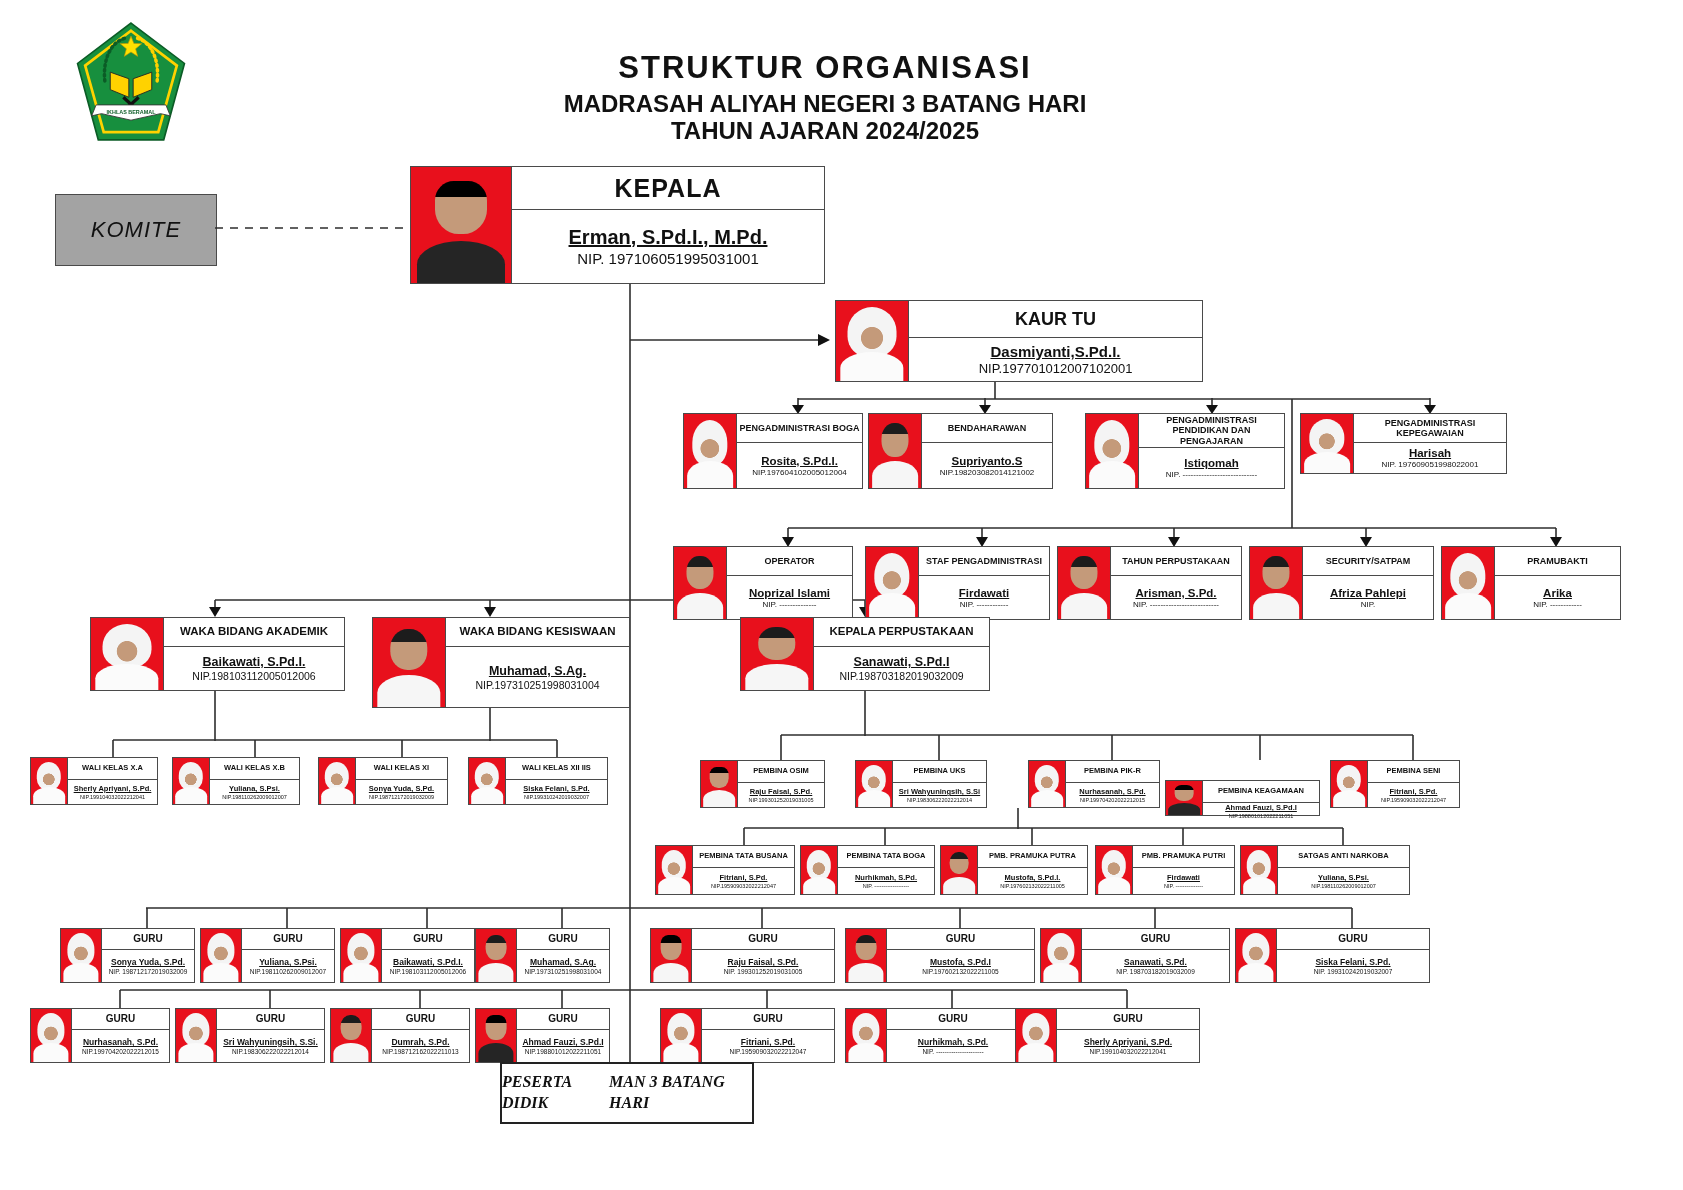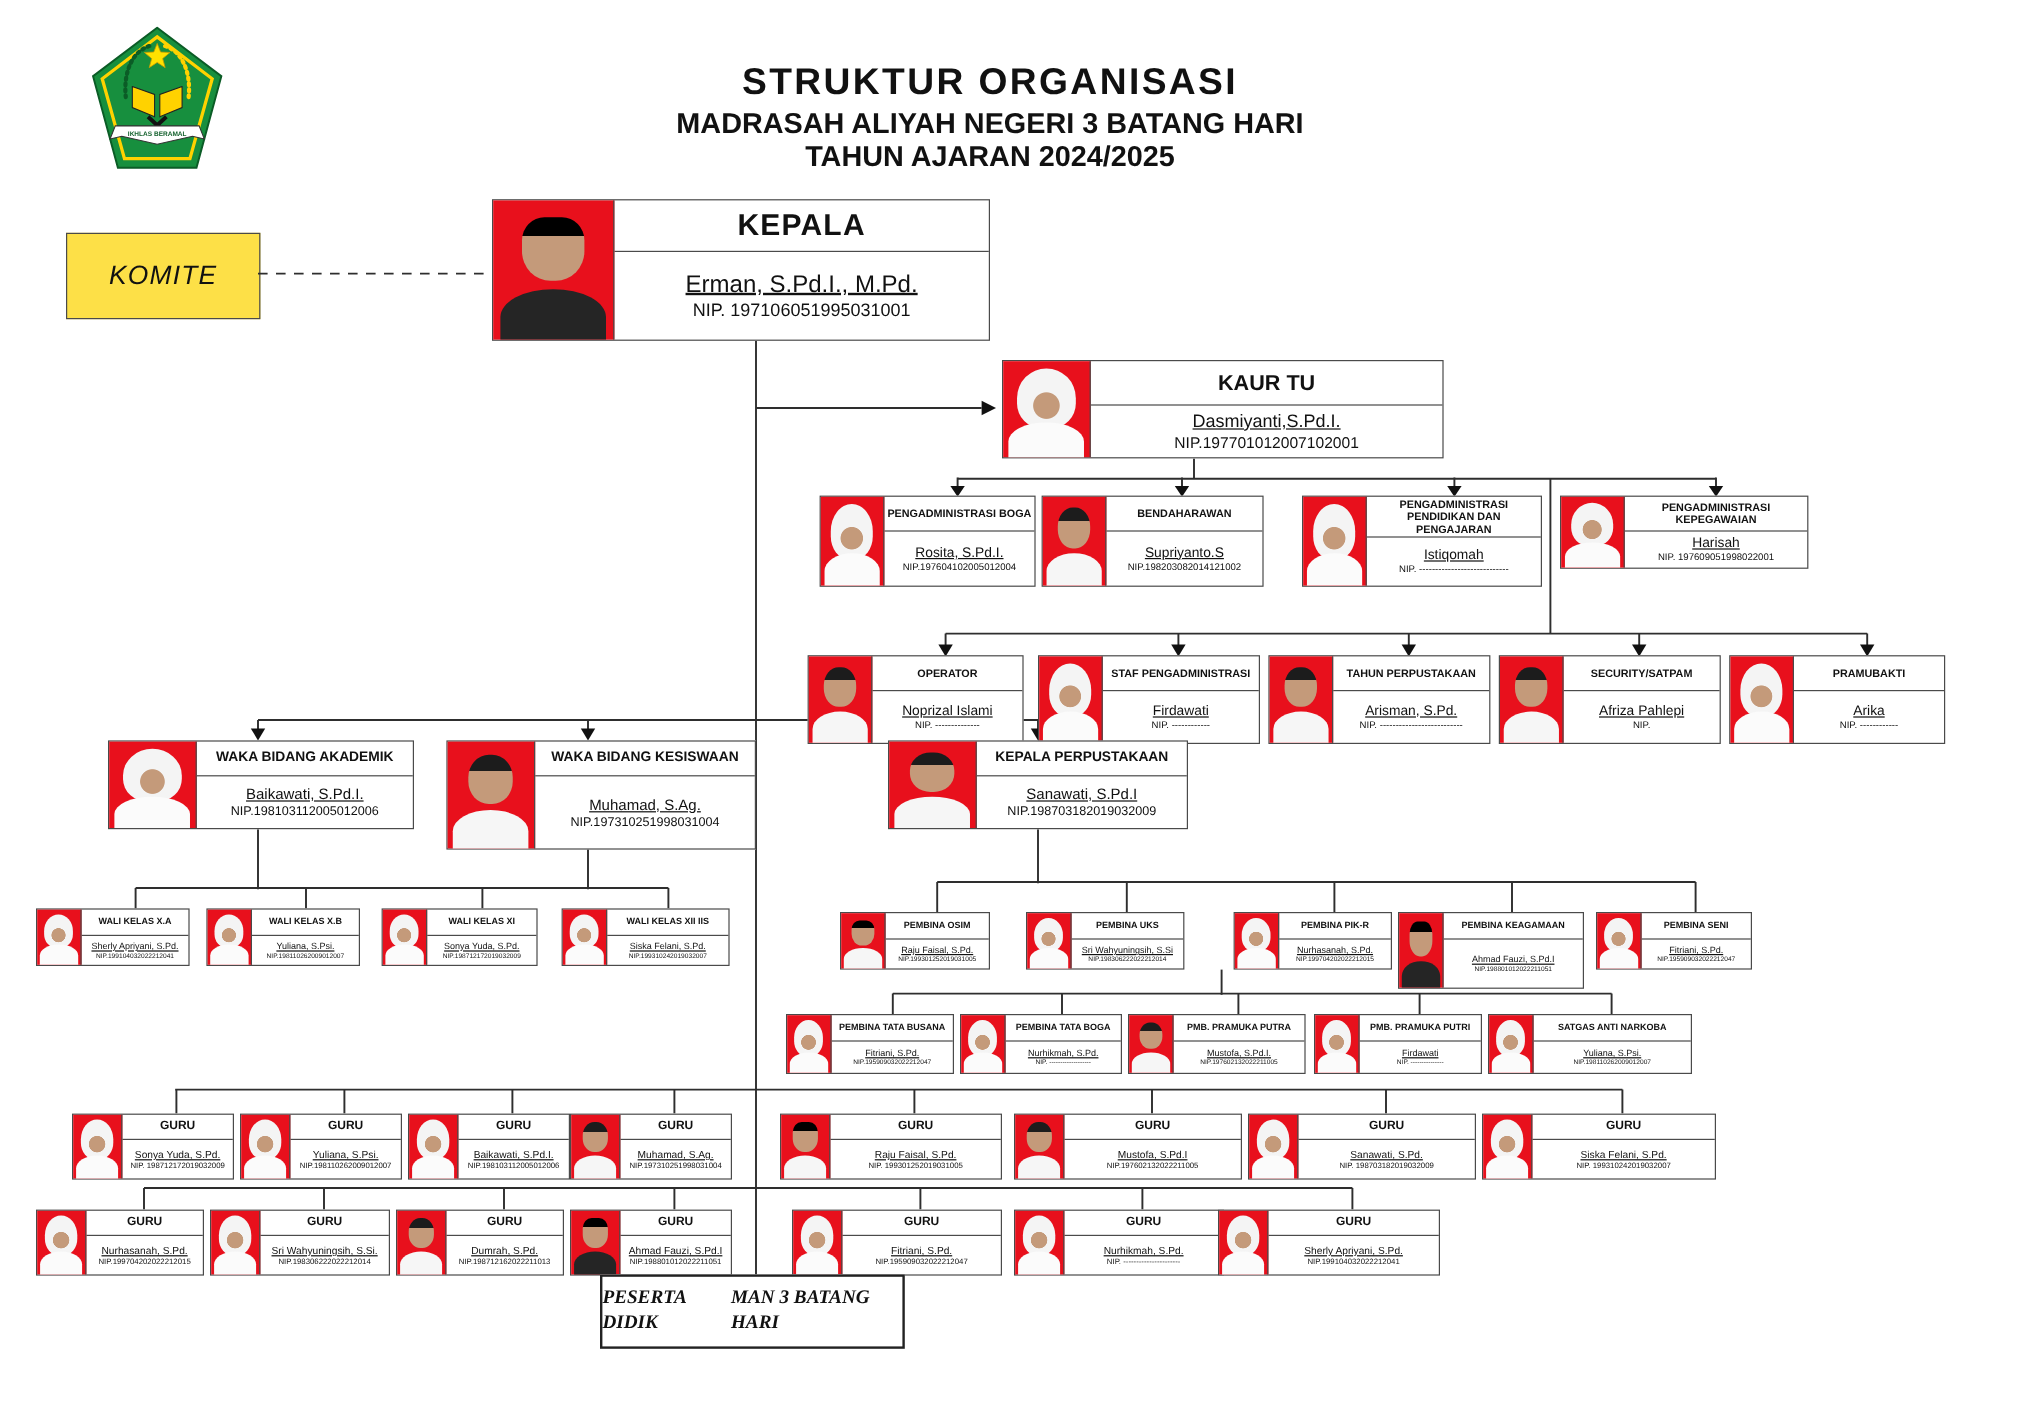--- a/index.html
+++ b/index.html
@@ -5,36 +5,36 @@
   html,body{margin:0;padding:0}
   body{position:relative;width:1683px;height:1190px;background:#fff;font-family:"Liberation Sans",sans-serif;color:#111;overflow:hidden}
 
   .titles{position:absolute;left:430px;top:50px;width:790px;text-align:center;line-height:1.15}
   .t1{font-size:31px;font-weight:bold;letter-spacing:2px}
   .t2{font-size:24px;font-weight:bold;margin-top:4px}
   .t3{font-size:24px;font-weight:bold}
 
   .logo{position:absolute;left:76px;top:22px;width:110px;height:120px}
 
-  .komite{position:absolute;left:55px;top:194px;width:160px;height:70px;border:1.5px solid #4a4a4a;display:flex;align-items:center;justify-content:center;font-style:italic;font-size:22px;letter-spacing:1px;background:#fde047}
+  .komite{position:absolute;left:55px;top:194px;width:160px;height:70px;border:1.5px solid #4a4a4a;display:flex;align-items:center;justify-content:center;font-style:italic;font-size:22px;letter-spacing:1px;background:#a3a3a3}
 
   .card{position:absolute;display:flex;background:#fff;border:1px solid #4a4a4a;box-sizing:border-box;z-index:2}
   .photo{flex:0 0 auto;position:relative;background:#e8101c;border-right:1px solid #4a4a4a;overflow:hidden}
   .photo::before{content:"";position:absolute;left:50%;transform:translateX(-50%);top:12%;width:52%;height:46%;border-radius:46%}
   .photo::after{content:"";position:absolute;left:50%;transform:translateX(-50%);bottom:-4%;width:88%;height:40%;border-radius:50% 50% 0 0;background:#f6f6f6}
   .male::before{background:linear-gradient(#1c1c1c 0 32%,#c49a7a 32%)}
   .peci::before{background:linear-gradient(#000 0 30%,#c49a7a 30%);border-radius:36% 36% 46% 46%}
   .hijab::before{width:68%;height:62%;top:8%;background:radial-gradient(circle at 50% 62%,#c49a7a 27%,#f4f4f4 29%);border-radius:50% 50% 42% 42%}
   .hijab::after{background:#fbfbfb}
   .suit::after{background:#252525}
 
   .info{flex:1;display:flex;flex-direction:column;min-width:0}
   .ctitle{font-weight:bold;text-align:center;border-bottom:1px solid #4a4a4a;display:flex;align-items:center;justify-content:center;line-height:1.15;padding:1px 2px}
   .cbody{flex:1;display:flex;flex-direction:column;justify-content:center;align-items:center;gap:1px}
-  .cname{font-weight:normal;text-decoration:underline;text-align:center;white-space:nowrap}
+  .cname{font-weight:bold;text-decoration:underline;text-align:center;white-space:nowrap}
   .cnip{text-align:center;white-space:nowrap}
 
   .sz-xl .photo{width:100px}.sz-xl .ctitle{flex:0 0 40px;font-size:25px;letter-spacing:1px}.sz-xl .cname{font-size:20px}.sz-xl .cnip{font-size:15px}
   .sz-lg .photo{width:72px}.sz-lg .ctitle{flex:0 0 34px;font-size:18px}.sz-lg .cname{font-size:15px}.sz-lg .cnip{font-size:13px}
   .sz-md .photo{width:52px}.sz-md .ctitle{flex:0 0 26px;font-size:9px}.sz-md .cname{font-size:11.5px}.sz-md .cnip{font-size:8px}
   .sz-wk .photo{width:72px}.sz-wk .ctitle{flex:0 0 26px;font-size:11.5px}.sz-wk .cname{font-size:12.5px}.sz-wk .cnip{font-size:10.5px}
   .sz-xs .photo{width:36px}.sz-xs .ctitle{flex:0 0 19px;font-size:7.5px}.sz-xs .cname{font-size:7.5px}.sz-xs .cnip{font-size:5.5px}
   .sz-g  .photo{width:40px}.sz-g .ctitle{flex:0 0 18px;font-size:10px}.sz-g .cname{font-size:8.5px}.sz-g .cnip{font-size:6.5px}
 
   .peserta{position:absolute;left:500px;top:1062px;width:250px;height:58px;border:2px solid #222;background:#fff;display:flex;flex-direction:row;align-items:center;justify-content:center;font-family:"Liberation Serif",serif;font-weight:bold;font-style:italic;font-size:16px;line-height:1.3;z-index:2}
@@ -322,21 +322,21 @@
 <div class="card sz-xs" style="left:1028px;top:760px;width:132px;height:48px">
     <div class="photo hijab"></div>
     <div class="info">
       <div class="ctitle">PEMBINA PIK-R</div>
       <div class="cbody">
         <div class="cname">Nurhasanah, S.Pd.</div>
         <div class="cnip">NIP.199704202022212015</div>
       </div>
     </div>
   </div>
-<div class="card sz-xs" style="left:1165px;top:760px;width:155px;height:64px">
+<div class="card sz-xs" style="left:1165px;top:780px;width:155px;height:36px">
     <div class="photo peci suit"></div>
     <div class="info">
       <div class="ctitle">PEMBINA KEAGAMAAN</div>
       <div class="cbody">
         <div class="cname">Ahmad Fauzi, S.Pd.I</div>
         <div class="cnip">NIP.198801012022211051</div>
       </div>
     </div>
   </div>
 <div class="card sz-xs" style="left:1330px;top:760px;width:130px;height:48px">

